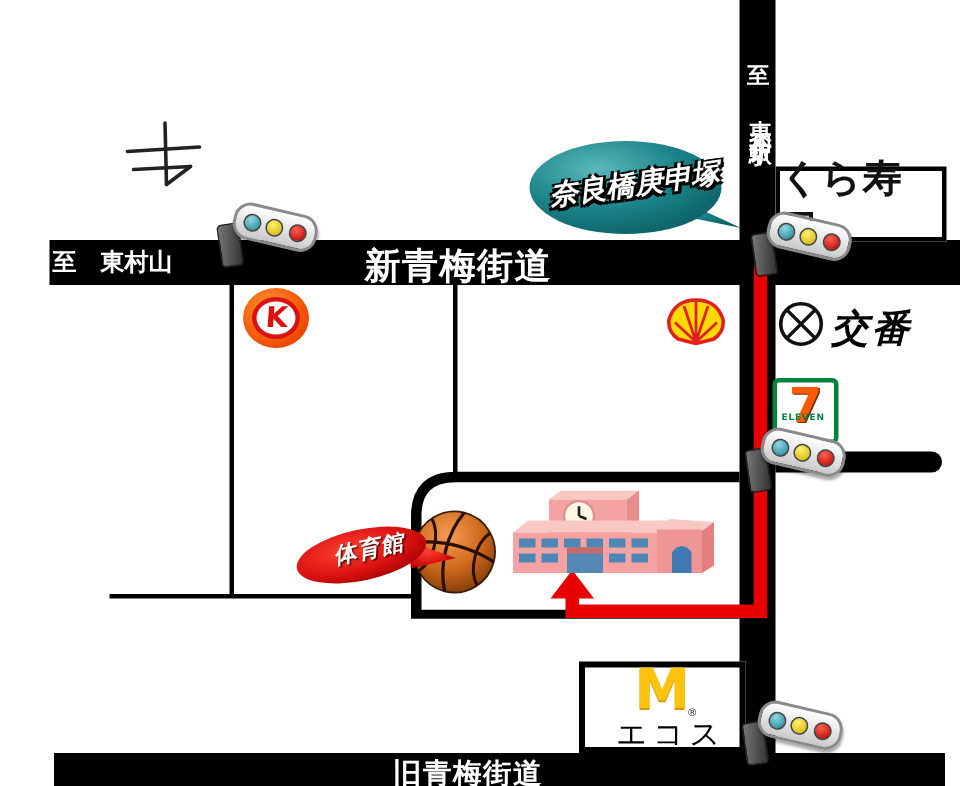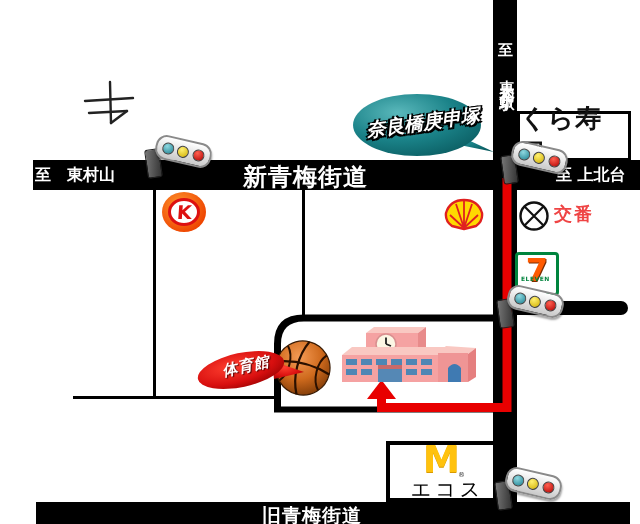--- a/index.html
+++ b/index.html
@@ -9,21 +9,21 @@
   .road{position:absolute;background:#000;}
   .road-label{position:absolute;color:#fff;font-weight:bold;white-space:nowrap;}
   
   .vtext{position:absolute;color:#fff;font-weight:bold;writing-mode:vertical-rl;
          text-orientation:upright;letter-spacing:4px;}
   
   .kura-box{position:absolute;left:517px;top:111px;width:114px;height:50px;background:#fff;
             border:3px solid #000;box-sizing:border-box;display:flex;align-items:center;justify-content:center;}
   .kura-box span{font-size:26px;font-weight:bold;color:#111;letter-spacing:1px;}
   
-  .koban-label{position:absolute;left:554px;top:202px;font-size:18px;color:#ef4444;font-weight:600;letter-spacing:2px;}
+  .koban-label{position:absolute;left:554px;top:202px;font-size:25px;color:#000000;font-weight:600;letter-spacing:2px;font-style:italic;}
   
   .circlek{position:absolute;left:162px;top:192px;width:44px;height:40px;border-radius:50%;
            background:radial-gradient(circle at 40% 35%,#ff9a30,#ee4400 75%);
            display:flex;align-items:center;justify-content:center;}
   .circlek .inner{width:32px;height:28px;border-radius:50%;background:#fff;border:3px solid #dd1111;
            box-sizing:border-box;display:flex;align-items:center;justify-content:center;}
   .circlek .inner span{font-size:19px;font-weight:bold;color:#dd1111;transform:skewX(-4deg);line-height:1;}
   
   .seven{position:absolute;left:515px;top:252px;width:44px;height:44px;background:#fff;
          border:3px solid #00843d;border-radius:4px;box-sizing:border-box;overflow:hidden;}
@@ -84,21 +84,20 @@
 
   <svg class="abs" style="left:80px;top:75px;" width="60" height="55" viewBox="0 0 60 55">
     <path d="M30 7 L31 48" stroke="#222" stroke-width="2.4" fill="none" stroke-linecap="round"></path>
     <path d="M5 26 L53 23" stroke="#222" stroke-width="2.4" fill="none" stroke-linecap="round"></path>
     <path d="M9 38 L47 36" stroke="#222" stroke-width="2.4" fill="none" stroke-linecap="round"></path>
     <path d="M47 36 L31 48" stroke="#222" stroke-width="2.4" fill="none" stroke-linecap="round"></path>
   </svg>
 
   <div class="road-label" style="left:35px;top:165px;font-size:16px;">至　東村山</div>
   <div class="road-label" style="left:243px;top:161px;font-size:24px;letter-spacing:1px;">新青梅街道</div>
-  <div class="road-label" style="left:556px;top:165px;font-size:16px;">至 上北台</div>
   <div class="road-label" style="left:498px;top:41px;font-size:15px;">至</div>
   <div class="vtext" style="left:497px;top:68px;font-size:15px;">東大和市駅</div>
   <div class="road-label" style="left:262px;top:503px;font-size:19px;letter-spacing:1px;">旧青梅街道</div>
 
   <div class="kura-box">
     <span>くら寿司</span>
   </div>
 
   <svg class="abs" style="left:350px;top:92px;" width="150" height="70" viewBox="0 0 150 70">
     <defs>

